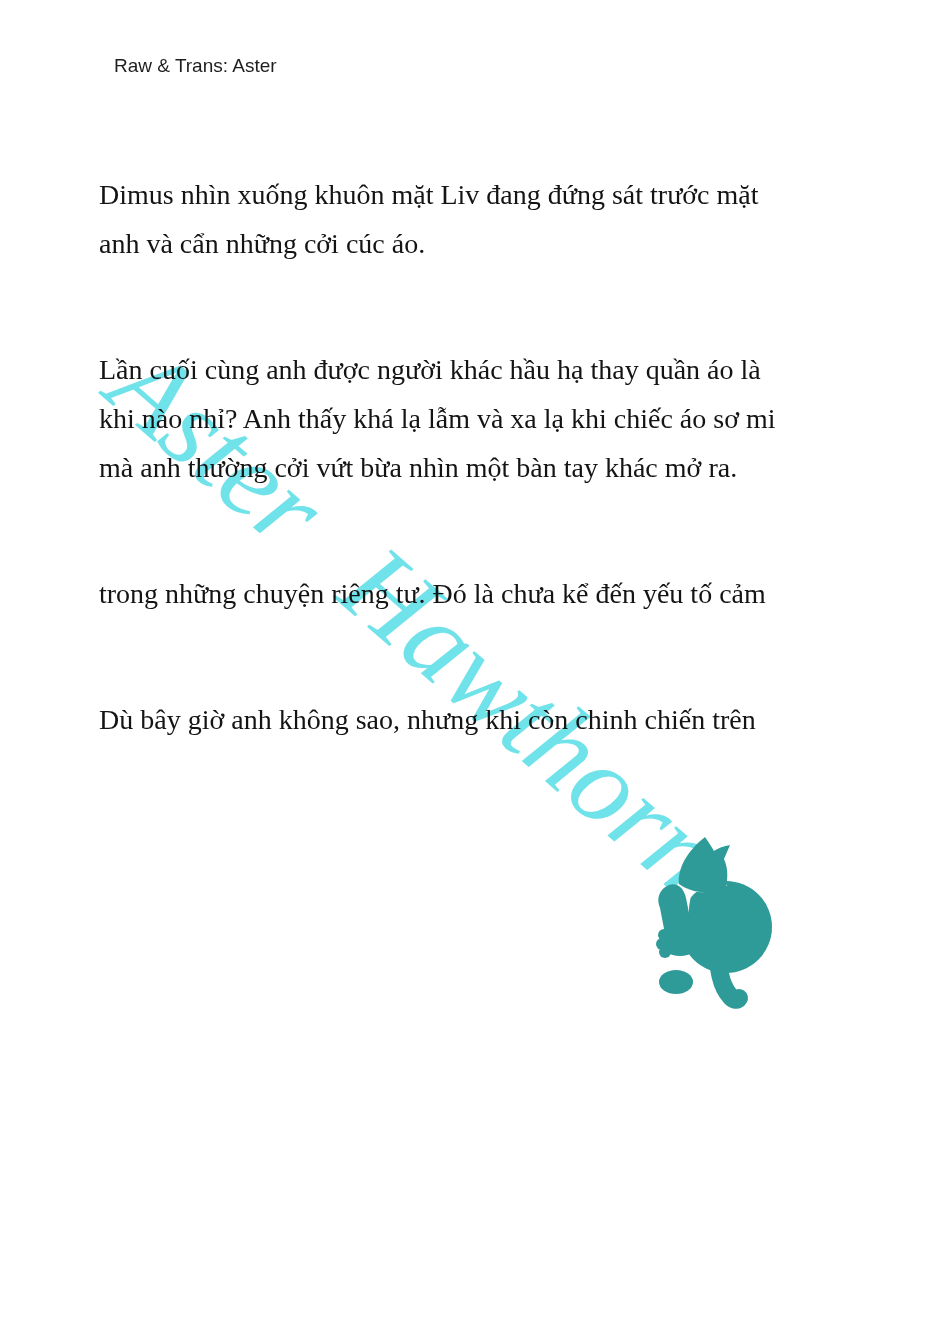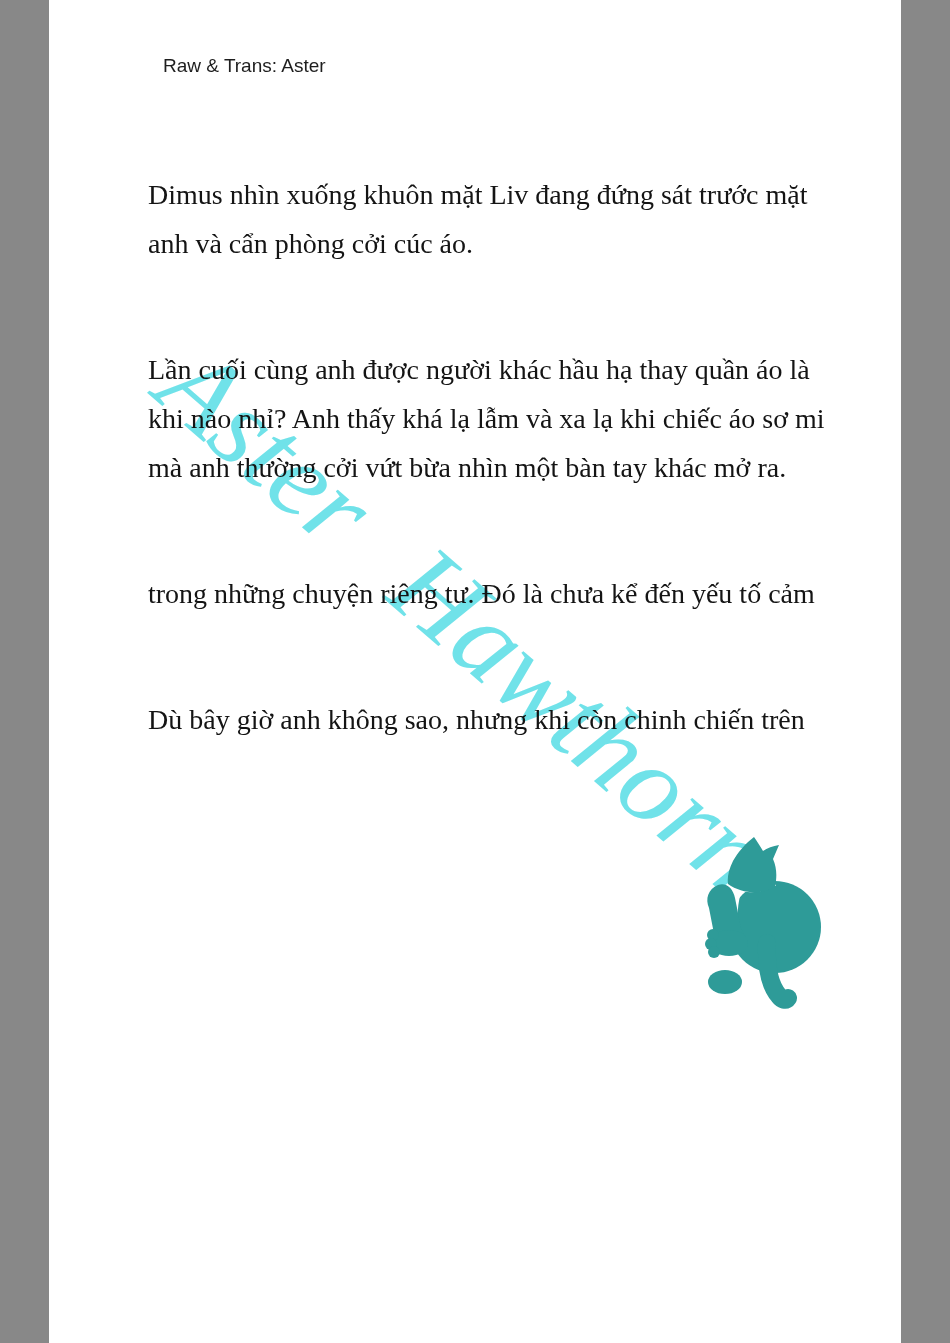--- a/index.html
+++ b/index.html
@@ -1,18 +1,18 @@
 <!DOCTYPE html>
 <html><head>
 <meta charset="utf-8">
 <style>
   html,body{margin:0;padding:0;background:#888;}
   .page{
     position:relative;
-    width:852px;height:1343px;
+    width:950px;height:1343px;
     margin:0 auto;
     background:#ffffff;
     overflow:hidden;
     font-family:"Liberation Serif","DejaVu Serif",serif;
   }
   .credit{
     position:absolute;
     left:114px;top:55px;
     font-family:"Liberation Sans","DejaVu Sans",sans-serif;
     font-size:19px;
@@ -91,21 +91,21 @@
 
       <ellipse cx="43" cy="157" rx="17" ry="12"></ellipse>
 
       <path d="M85,118 C84,145 88,161 97,171 C100,175 104,176 106,173" stroke="#2e9b98" stroke-width="18" fill="none" stroke-linecap="round"></path>
     </g>
   </svg>
 
   <div class="content">
     <div class="para">
       <div class="line">Dimus nhìn xuống khuôn mặt Liv đang đứng sát trước mặt</div>
-      <div class="line">anh và cẩn phòng cởi cúc áo.</div>
+      <div class="line">anh và cẩn những cởi cúc áo.</div>
     </div>
     <div class="para">
       <div class="line">Lần cuối cùng anh được người khác hầu hạ thay quần áo là</div>
       <div class="line">khi nào nhỉ? Anh thấy khá lạ lẫm và xa lạ khi chiếc áo sơ mi</div>
       <div class="line">mà anh thường cởi vứt bừa nhìn một bàn tay khác mở ra.</div>
     </div>
     <div class="para">
       <div class="line">trong những chuyện riêng tư. Đó là chưa kể đến yếu tố cảm</div>
     </div>
     <div class="para">

